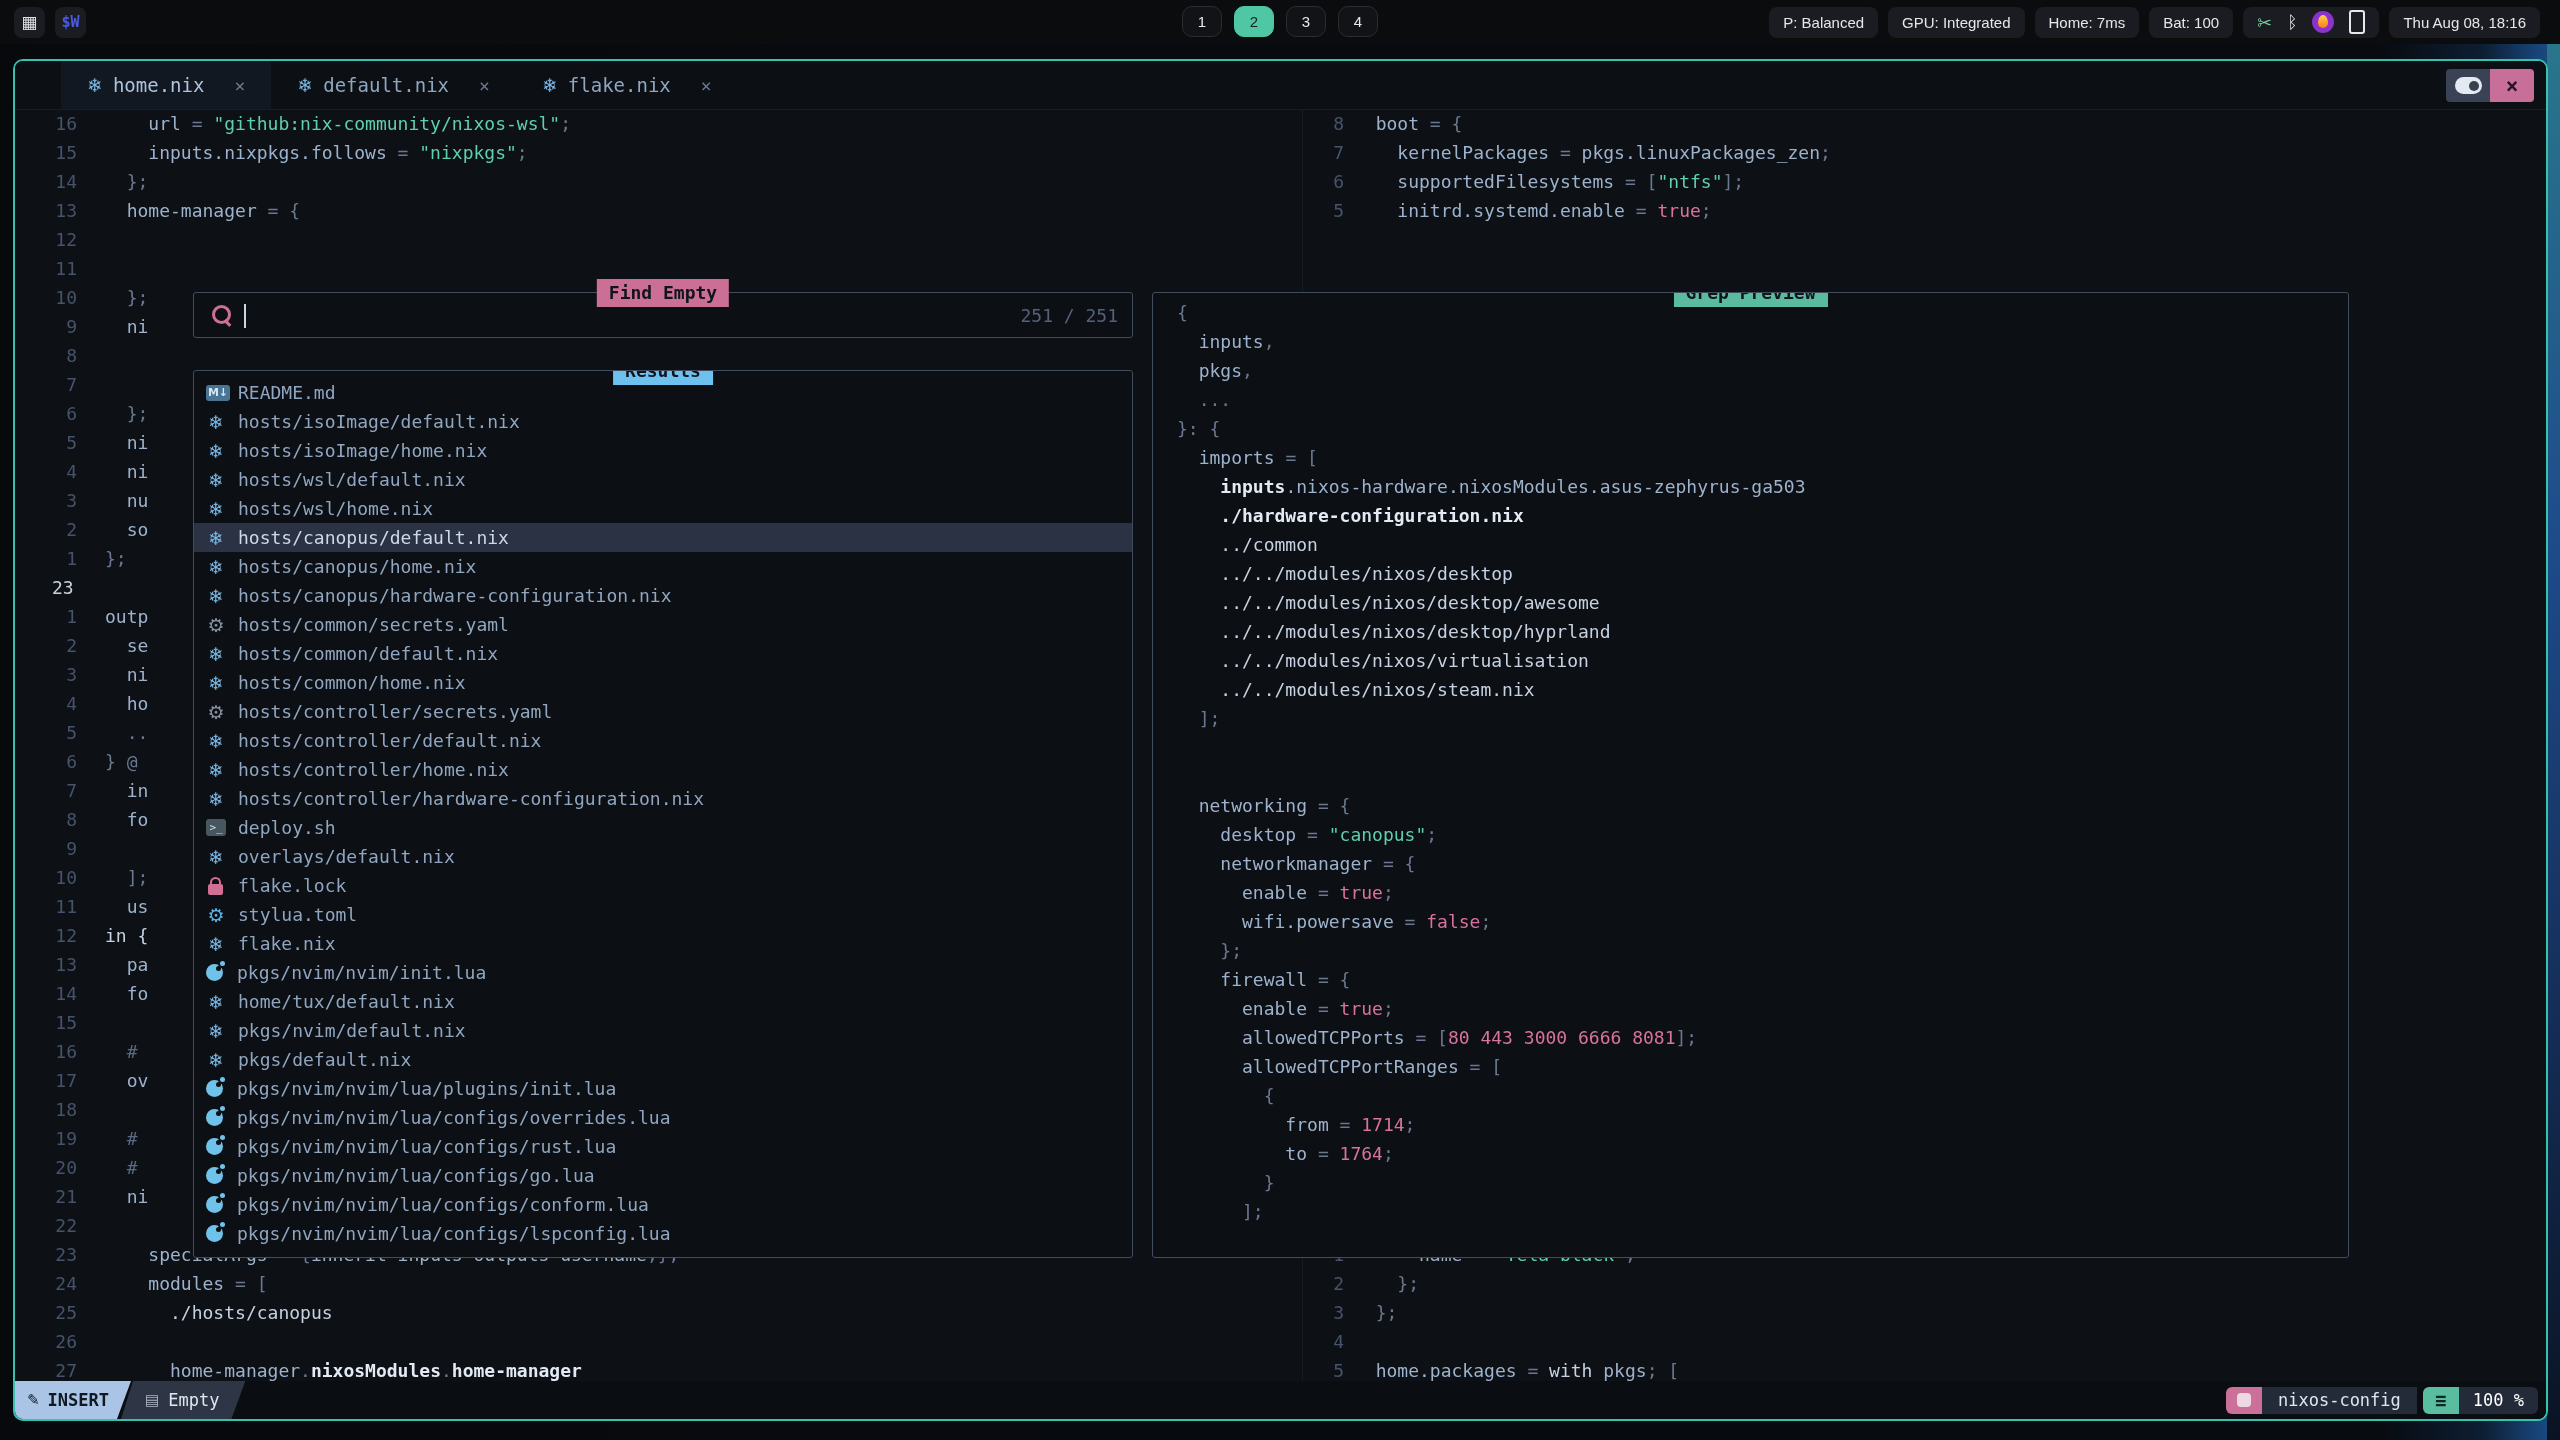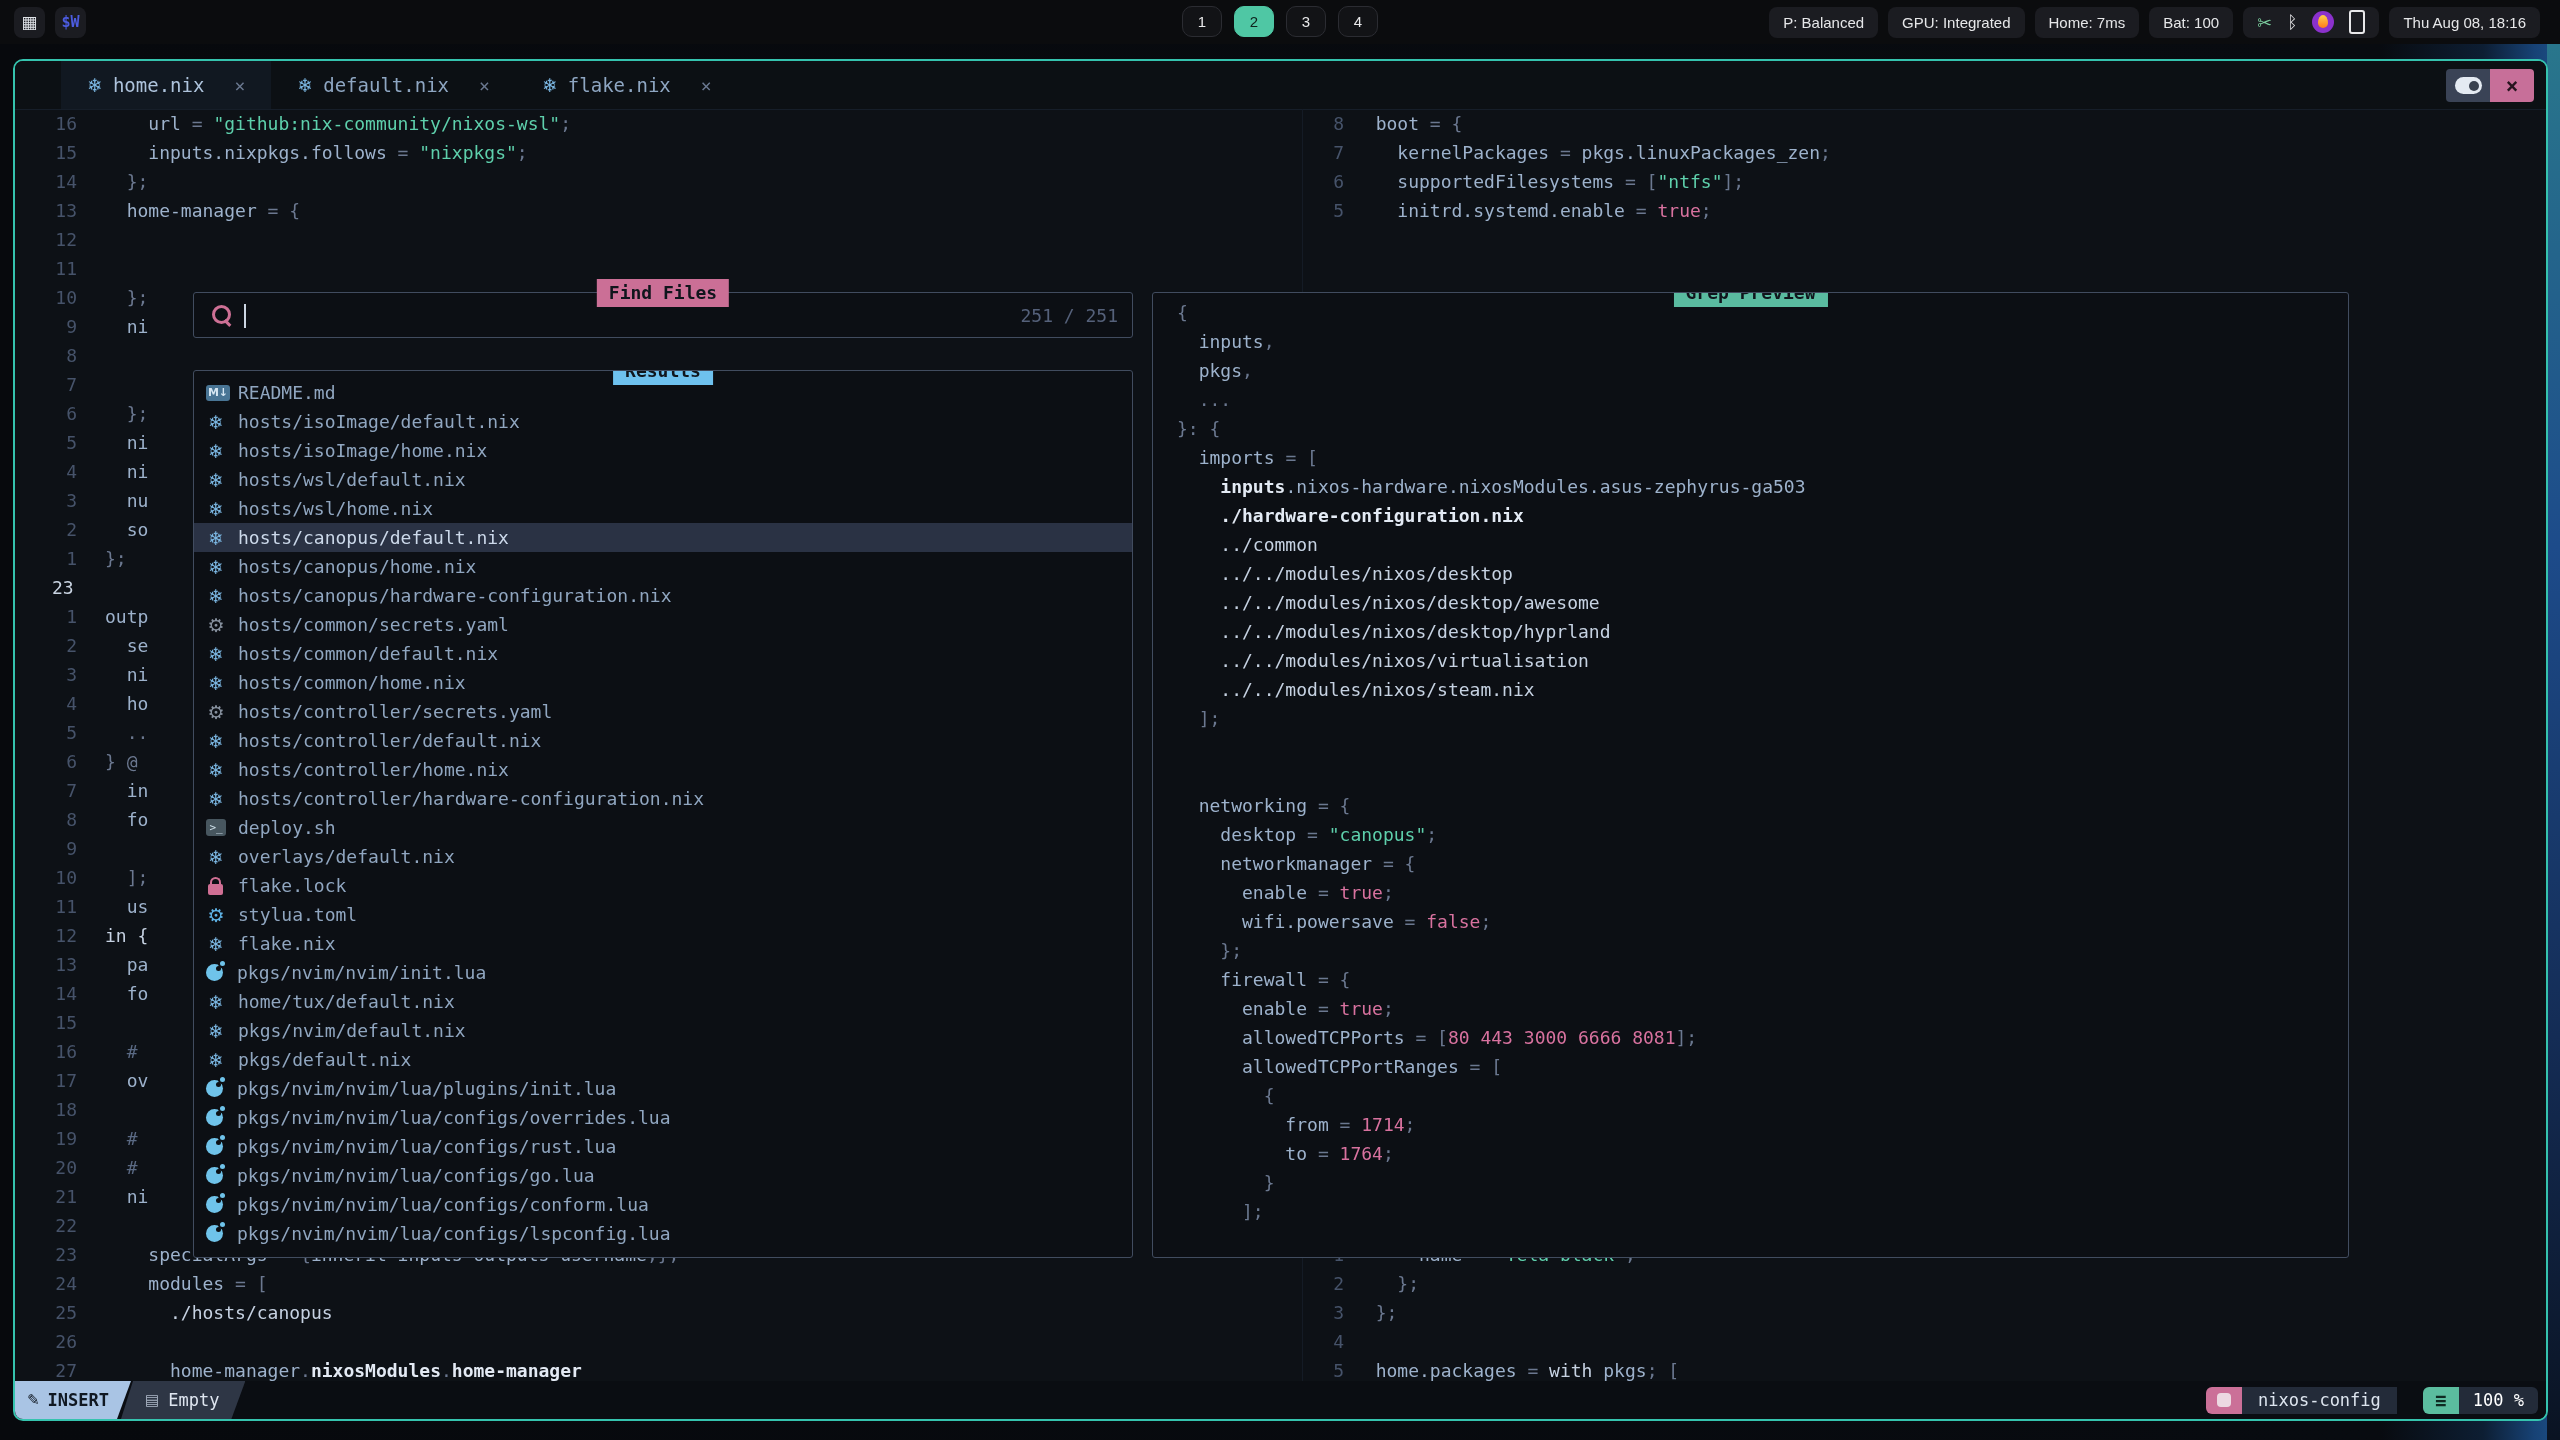--- a/index.html
+++ b/index.html
@@ -106,21 +106,21 @@
   
   .statusline{position:absolute;left:0;right:0;bottom:0;height:38px;background:#0a0d12;
     display:flex;align-items:center;font-family:"DejaVu Sans Mono",monospace;font-size:17px;z-index:8;}
   .seg{height:38px;display:flex;align-items:center;}
   .seg-mode{background:#a9c4e4;color:#101822;font-weight:bold;padding:0 22px 0 12px;
     clip-path:polygon(0 0,100% 0,calc(100% - 14px) 100%,0 100%);}
   .seg-mode .pic{margin-right:8px;font-family:"DejaVu Sans",sans-serif;font-size:15px;}
   .seg-file{background:#2e3645;color:#dfe6f0;padding:0 26px 0 24px;margin-left:-10px;
     clip-path:polygon(12px 0,100% 0,calc(100% - 14px) 100%,0 100%);}
   .seg-file .bic{margin-right:9px;font-family:"DejaVu Sans",sans-serif;font-size:15px;color:#aeb9c9;}
-  .sl-right{margin-left:auto;margin-right:8px;display:flex;align-items:center;gap:26px;padding-left:36px;}
+  .sl-right{margin-left:auto;margin-right:8px;display:flex;align-items:center;gap:6px;padding-left:36px;}
   .grp{display:flex;align-items:center;height:27px;}
   .chip-pink{width:36px;height:27px;background:#cb7098;border-radius:6px 0 0 6px;
     display:flex;align-items:center;justify-content:center;}
   .chip-pink i{width:14px;height:14px;background:#ecd9e2;border-radius:4px;}
   .lab-dark{height:27px;line-height:27px;background:#232b39;color:#dde5ef;padding:0 16px;}
   .chip-green{width:36px;height:27px;background:#5bbd9f;display:flex;align-items:center;justify-content:center;
     border-radius:6px 0 0 6px;color:#0f2a22;font-size:19px;font-weight:bold;}
   .lab-pct{height:27px;line-height:27px;background:#232b39;color:#ffffff;padding:0 14px;border-radius:0 6px 6px 0;}
 </style>
 </head>
@@ -542,21 +542,21 @@
           <span class="ln">4</span>
           <span class="code"></span>
         </div>
         <div class="crow">
           <span class="ln">5</span>
           <span class="code"><span class="c-id">  home.packages</span><span class="c-op"> = </span><span class="c-plain">with</span><span class="c-id"> pkgs</span><span class="c-op">; </span><span class="c-op">[</span></span>
         </div>
       </div>
 
     <div class="fbox find-input">
-      <span class="badge">Find Files</span>
+      <span class="badge">Find Empty</span>
       <span class="mag"></span>
       <span class="beam"></span>
       <span class="count">251 / 251</span>
     </div>
 
     <div class="fbox results" id="results">
       <span class="badge">Results</span>
     <div class="rrow">
           <span class="fi md">M↓</span>
           <span>README.md</span>

